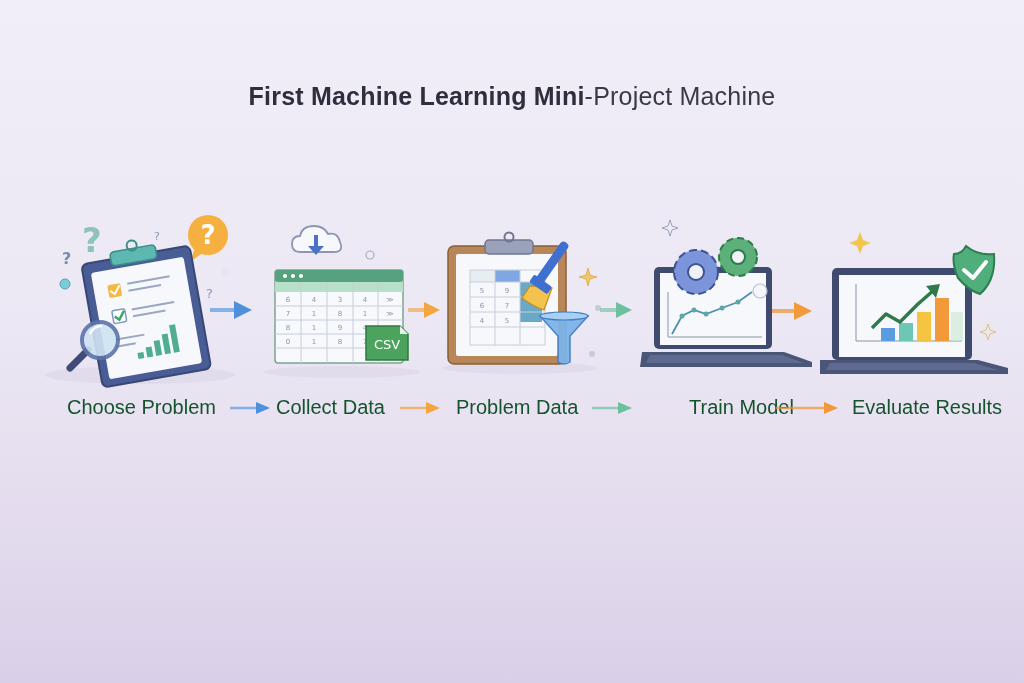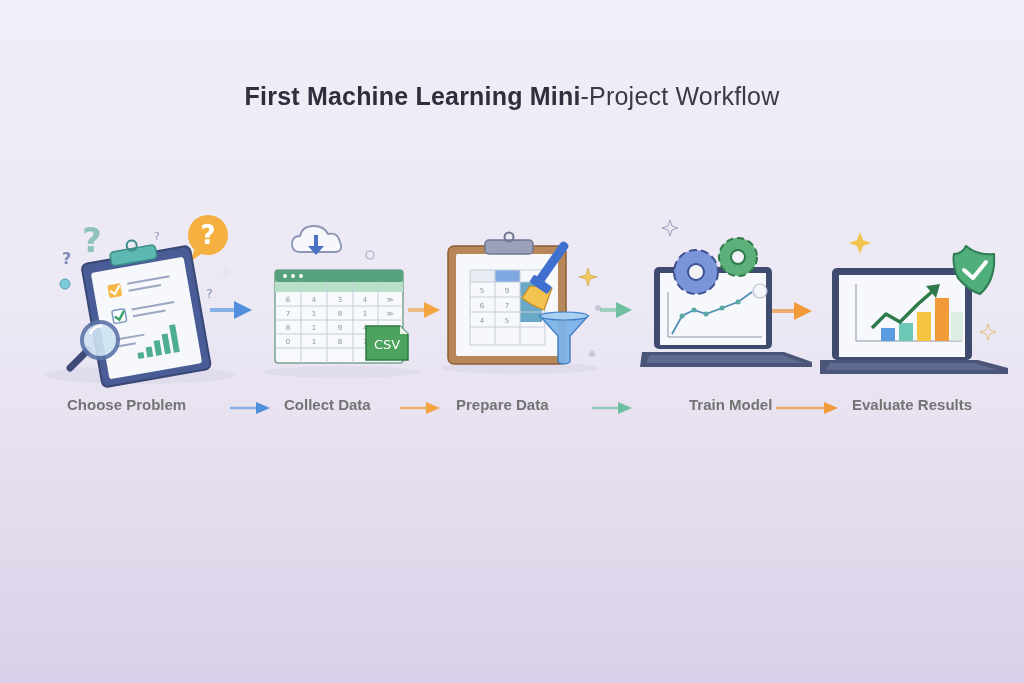--- a/index.html
+++ b/index.html
@@ -13,30 +13,30 @@
     font-size:25px; color:#2f2e3d; letter-spacing:0.2px;
   }
   .title .bold { font-weight:bold;text-align:center; }
   .title .light { font-weight:normal; color:#3a3948; }
   .stage { position:absolute; }
   .stage svg { display:block; overflow:visible; }
   .label-row {
     position:absolute; top:396px; left:0; width:1024px; height:26px;
   }
   .step-label {
-    position:absolute; top:0; font-size:15px; color:#737373; white-space:nowrap;font-weight:bold;
+    position:absolute; top:0; font-size:20px; color:#14532d; white-space:nowrap;
   }
   .mini-arrow { position:absolute; top:4px; }
   .flow-arrow { position:absolute; }
 </style>
 </head>
 <body>
 
 <div class="title">
-  <span class="bold">First Machine Learning Mini</span><span class="light">-Project Workflow</span>
+  <span class="bold">First Machine Learning Mini</span><span class="light">-Project Machine</span>
 </div>
 
 <div class="stage" style="left:30px; top:210px; width:230px; height:180px;">
   <svg width="230" height="180" viewBox="0 0 230 180">
     <ellipse cx="110" cy="165" rx="95" ry="9" fill="#dcd8ea" opacity="0.7"></ellipse>
     <g>
       <text x="52" y="42" font-size="34" font-weight="bold" fill="#8fc3b8" font-family="DejaVu Sans, sans-serif">?</text>
       <text x="32" y="54" font-size="16" font-weight="bold" fill="#7a8bb5" font-family="DejaVu Sans, sans-serif">?</text>
       <text x="124" y="30" font-size="11" fill="#8a97b8" font-family="DejaVu Sans, sans-serif">?</text>
       <text x="176" y="88" font-size="13" fill="#8a97b8" font-family="DejaVu Sans, sans-serif">?</text>
@@ -260,26 +260,26 @@
     </g>
   </svg>
 </div>
 
 <div class="label-row">
   <span class="step-label" style="left:67px;">Choose Problem</span>
   <svg class="mini-arrow" style="left:230px;" width="42" height="16" viewBox="0 0 42 16">
     <line x1="0" y1="8" x2="30" y2="8" stroke="#5b9be0" stroke-width="2.5" opacity="0.7"></line>
     <path d="M26 2 L40 8 L26 14 Z" fill="#4f8fdc"></path>
   </svg>
-  <span class="step-label" style="left:284px;">Collect Data</span>
+  <span class="step-label" style="left:276px;">Collect Data</span>
   <svg class="mini-arrow" style="left:400px;" width="42" height="16" viewBox="0 0 42 16">
     <line x1="0" y1="8" x2="30" y2="8" stroke="#f0a13c" stroke-width="2.5" opacity="0.7"></line>
     <path d="M26 2 L40 8 L26 14 Z" fill="#f3a63f"></path>
   </svg>
-  <span class="step-label" style="left:456px;">Prepare Data</span>
+  <span class="step-label" style="left:456px;">Problem Data</span>
   <svg class="mini-arrow" style="left:592px;" width="42" height="16" viewBox="0 0 42 16">
     <line x1="0" y1="8" x2="30" y2="8" stroke="#6cc0a0" stroke-width="2.5" opacity="0.7"></line>
     <path d="M26 2 L40 8 L26 14 Z" fill="#6cc09e"></path>
   </svg>
   <span class="step-label" style="left:656px;margin-left:33px;">Train Model</span>
   <svg class="mini-arrow" style="left:776px;" width="64" height="16" viewBox="0 0 64 16">
     <line x1="0" y1="8" x2="52" y2="8" stroke="#ee9336" stroke-width="2.5" opacity="0.7"></line>
     <path d="M48 2 L62 8 L48 14 Z" fill="#f29a3a"></path>
   </svg>
   <span class="step-label" style="left:852px;">Evaluate Results</span>

